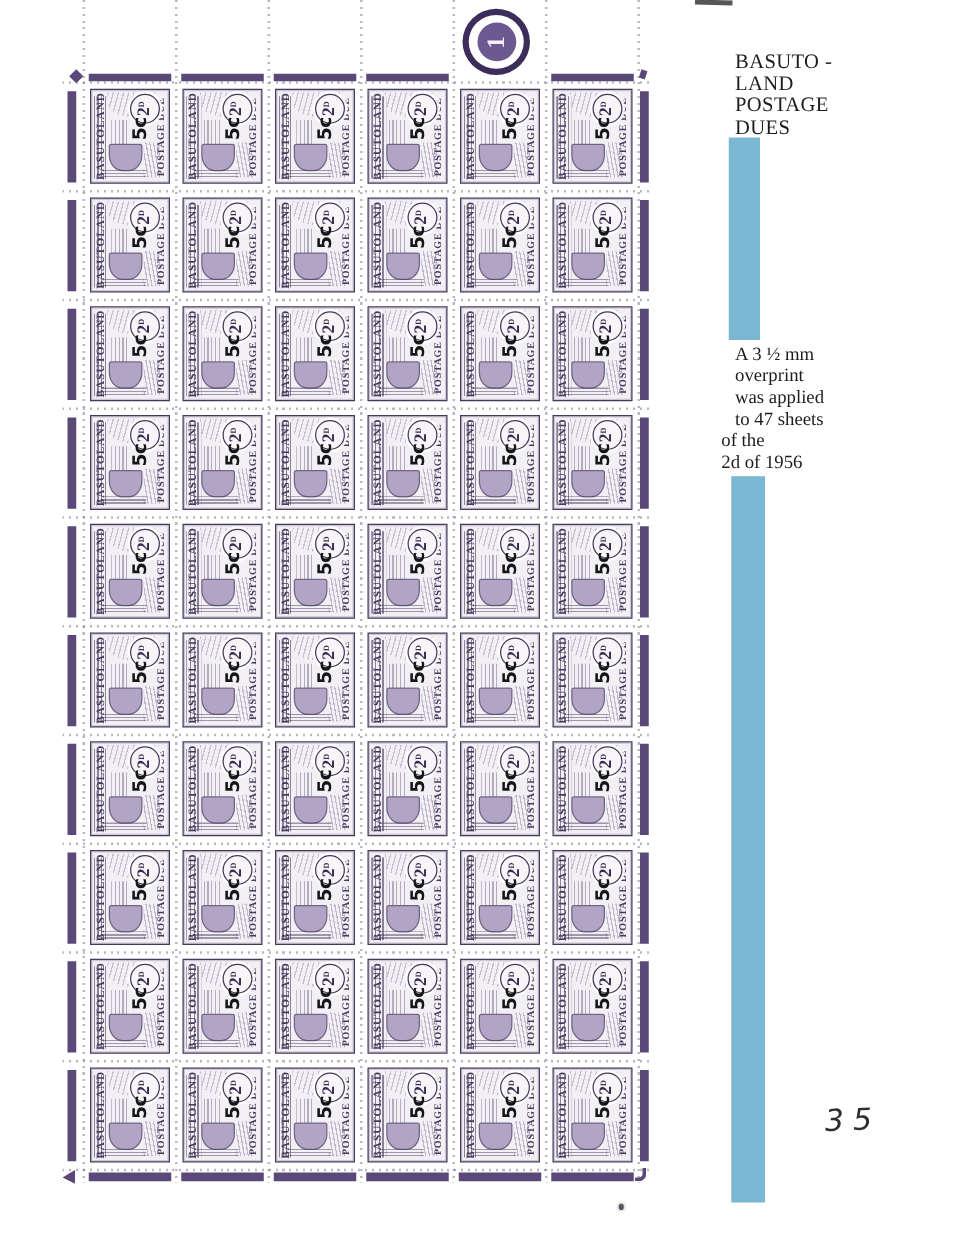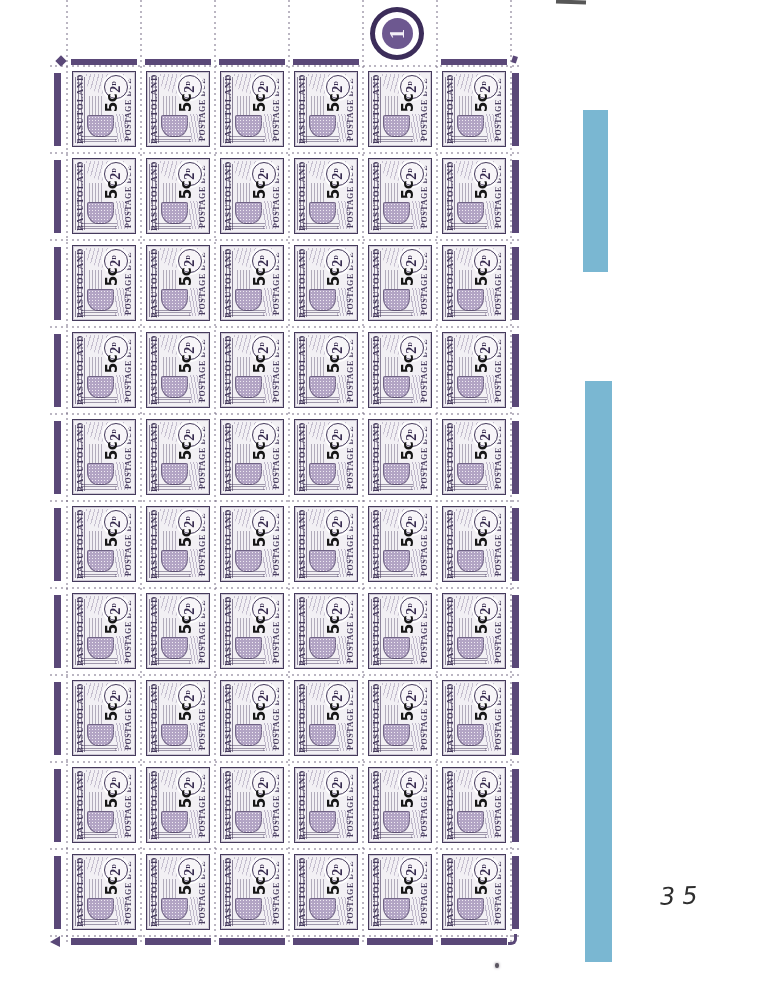--- a/index.html
+++ b/index.html
@@ -1325,22 +1325,36 @@
       <div class="hperf" style="left: 50px; top: 326px;"></div>
       <div class="hperf" style="left: 50px; top: 413px;"></div>
       <div class="hperf" style="left: 50px; top: 500px;"></div>
       <div class="hperf" style="left: 50px; top: 587px;"></div>
       <div class="hperf" style="left: 50px; top: 674px;"></div>
       <div class="hperf" style="left: 50px; top: 761px;"></div>
       <div class="hperf" style="left: 50px; top: 848px;"></div>
       <div class="hperf" style="left: 50px; top: 935px;"></div>
     </div>
 
+  <div class="title-block">
+    <div>BASUTO -</div>
+    <div>LAND</div>
+    <div>POSTAGE</div>
+    <div>DUES</div>
+  </div>
 
   <div class="hbar hbar1" style="background: rgb(122, 183, 210);"></div>
 
+  <div class="note-block">
+    <div>A 3 ½ mm</div>
+    <div>overprint</div>
+    <div>was applied</div>
+    <div>to 47 sheets</div>
+    <div>of the</div>
+    <div>2d of 1956</div>
+  </div>
 
   <div class="hbar hbar2" style="background: rgb(122, 183, 210);"></div>
 
   <div class="page-number">35</div>
 
   <div class="top-dash"></div>
 </div>
 
 </body></html>

